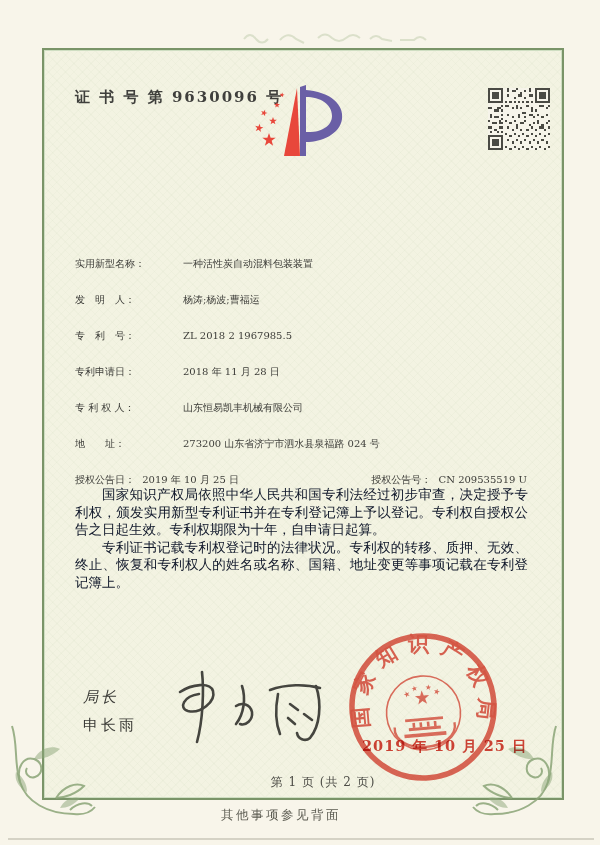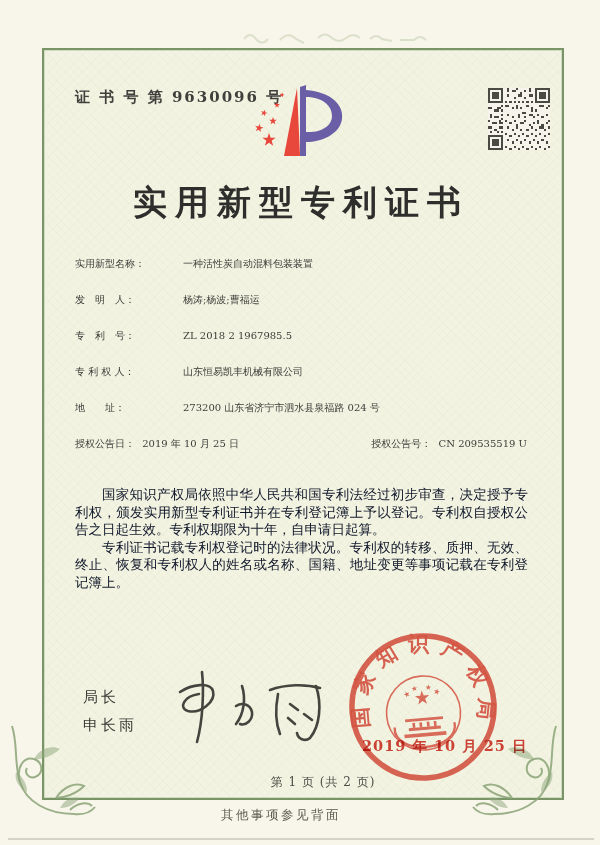--- a/index.html
+++ b/index.html
@@ -45,21 +45,21 @@
   .grant-row{display:flex;justify-content:space-between;}
   .paras{
     position:absolute;left:75px;top:486px;width:453px;
     font-size:13.5px;line-height:17.6px;color:#0f172a;
     text-align:justify;
   }
   .paras p{margin:0;text-indent:2em;}
   .sig-label{
     position:absolute;left:83px;font-size:15px;letter-spacing:3px;color:#3a3a36;
   }
-  .sig-title{top:688px;}
+  .sig-title{top:688px;font-style:italic;}
   .sig-name{top:716px;}
   .signature-svg{position:absolute;left:158px;top:664px;}
   .seal{position:absolute;left:346px;top:630px;width:154px;height:154px;transform:rotate(-5deg);mix-blend-mode:multiply;opacity:.92;}
   .seal-date{
     position:absolute;left:362px;top:737px;
     font-size:14.5px;letter-spacing:1px;color:#d6453a;font-weight:600;
     mix-blend-mode:multiply;
   }
   .page-no{
     position:absolute;left:42px;top:774px;width:562px;text-align:center;
@@ -263,34 +263,37 @@
         <rect x="16" y="27" width="1" height="1"></rect>
         <rect x="18" y="28" width="1" height="1"></rect>
         <rect x="20" y="27" width="1" height="1"></rect>
         <rect x="22" y="28" width="1" height="1"></rect>
         <rect x="24" y="27" width="1" height="1"></rect>
         <rect x="26" y="28" width="1" height="1"></rect>
         <rect x="28" y="27" width="1" height="1"></rect>
     </g>
   </svg>
 
-  <div class="title">实用新型专利证书</div>
 
   <div class="fields">
     <div class="field-row">
       <span class="field-label">实用新型名称：</span>
       <span class="field-value">一种活性炭自动混料包装装置</span>
     </div>
     <div class="field-row">
       <span class="field-label">发　明　人：</span>
       <span class="field-value">杨涛;杨波;曹福运</span>
     </div>
     <div class="field-row">
       <span class="field-label">专　利　号：</span>
       <span class="field-value">ZL 2018 2 1967985.5</span>
+    </div>
+    <div class="field-row">
+      <span class="field-label">专利申请日：</span>
+      <span class="field-value">2018 年 11 月 28 日</span>
     </div>
     <div class="field-row">
       <span class="field-label">专 利 权 人：</span>
       <span class="field-value">山东恒易凯丰机械有限公司</span>
     </div>
     <div class="field-row">
       <span class="field-label">地　　址：</span>
       <span class="field-value">273200 山东省济宁市泗水县泉福路 024 号</span>
     </div>
     <div class="field-row grant-row">

